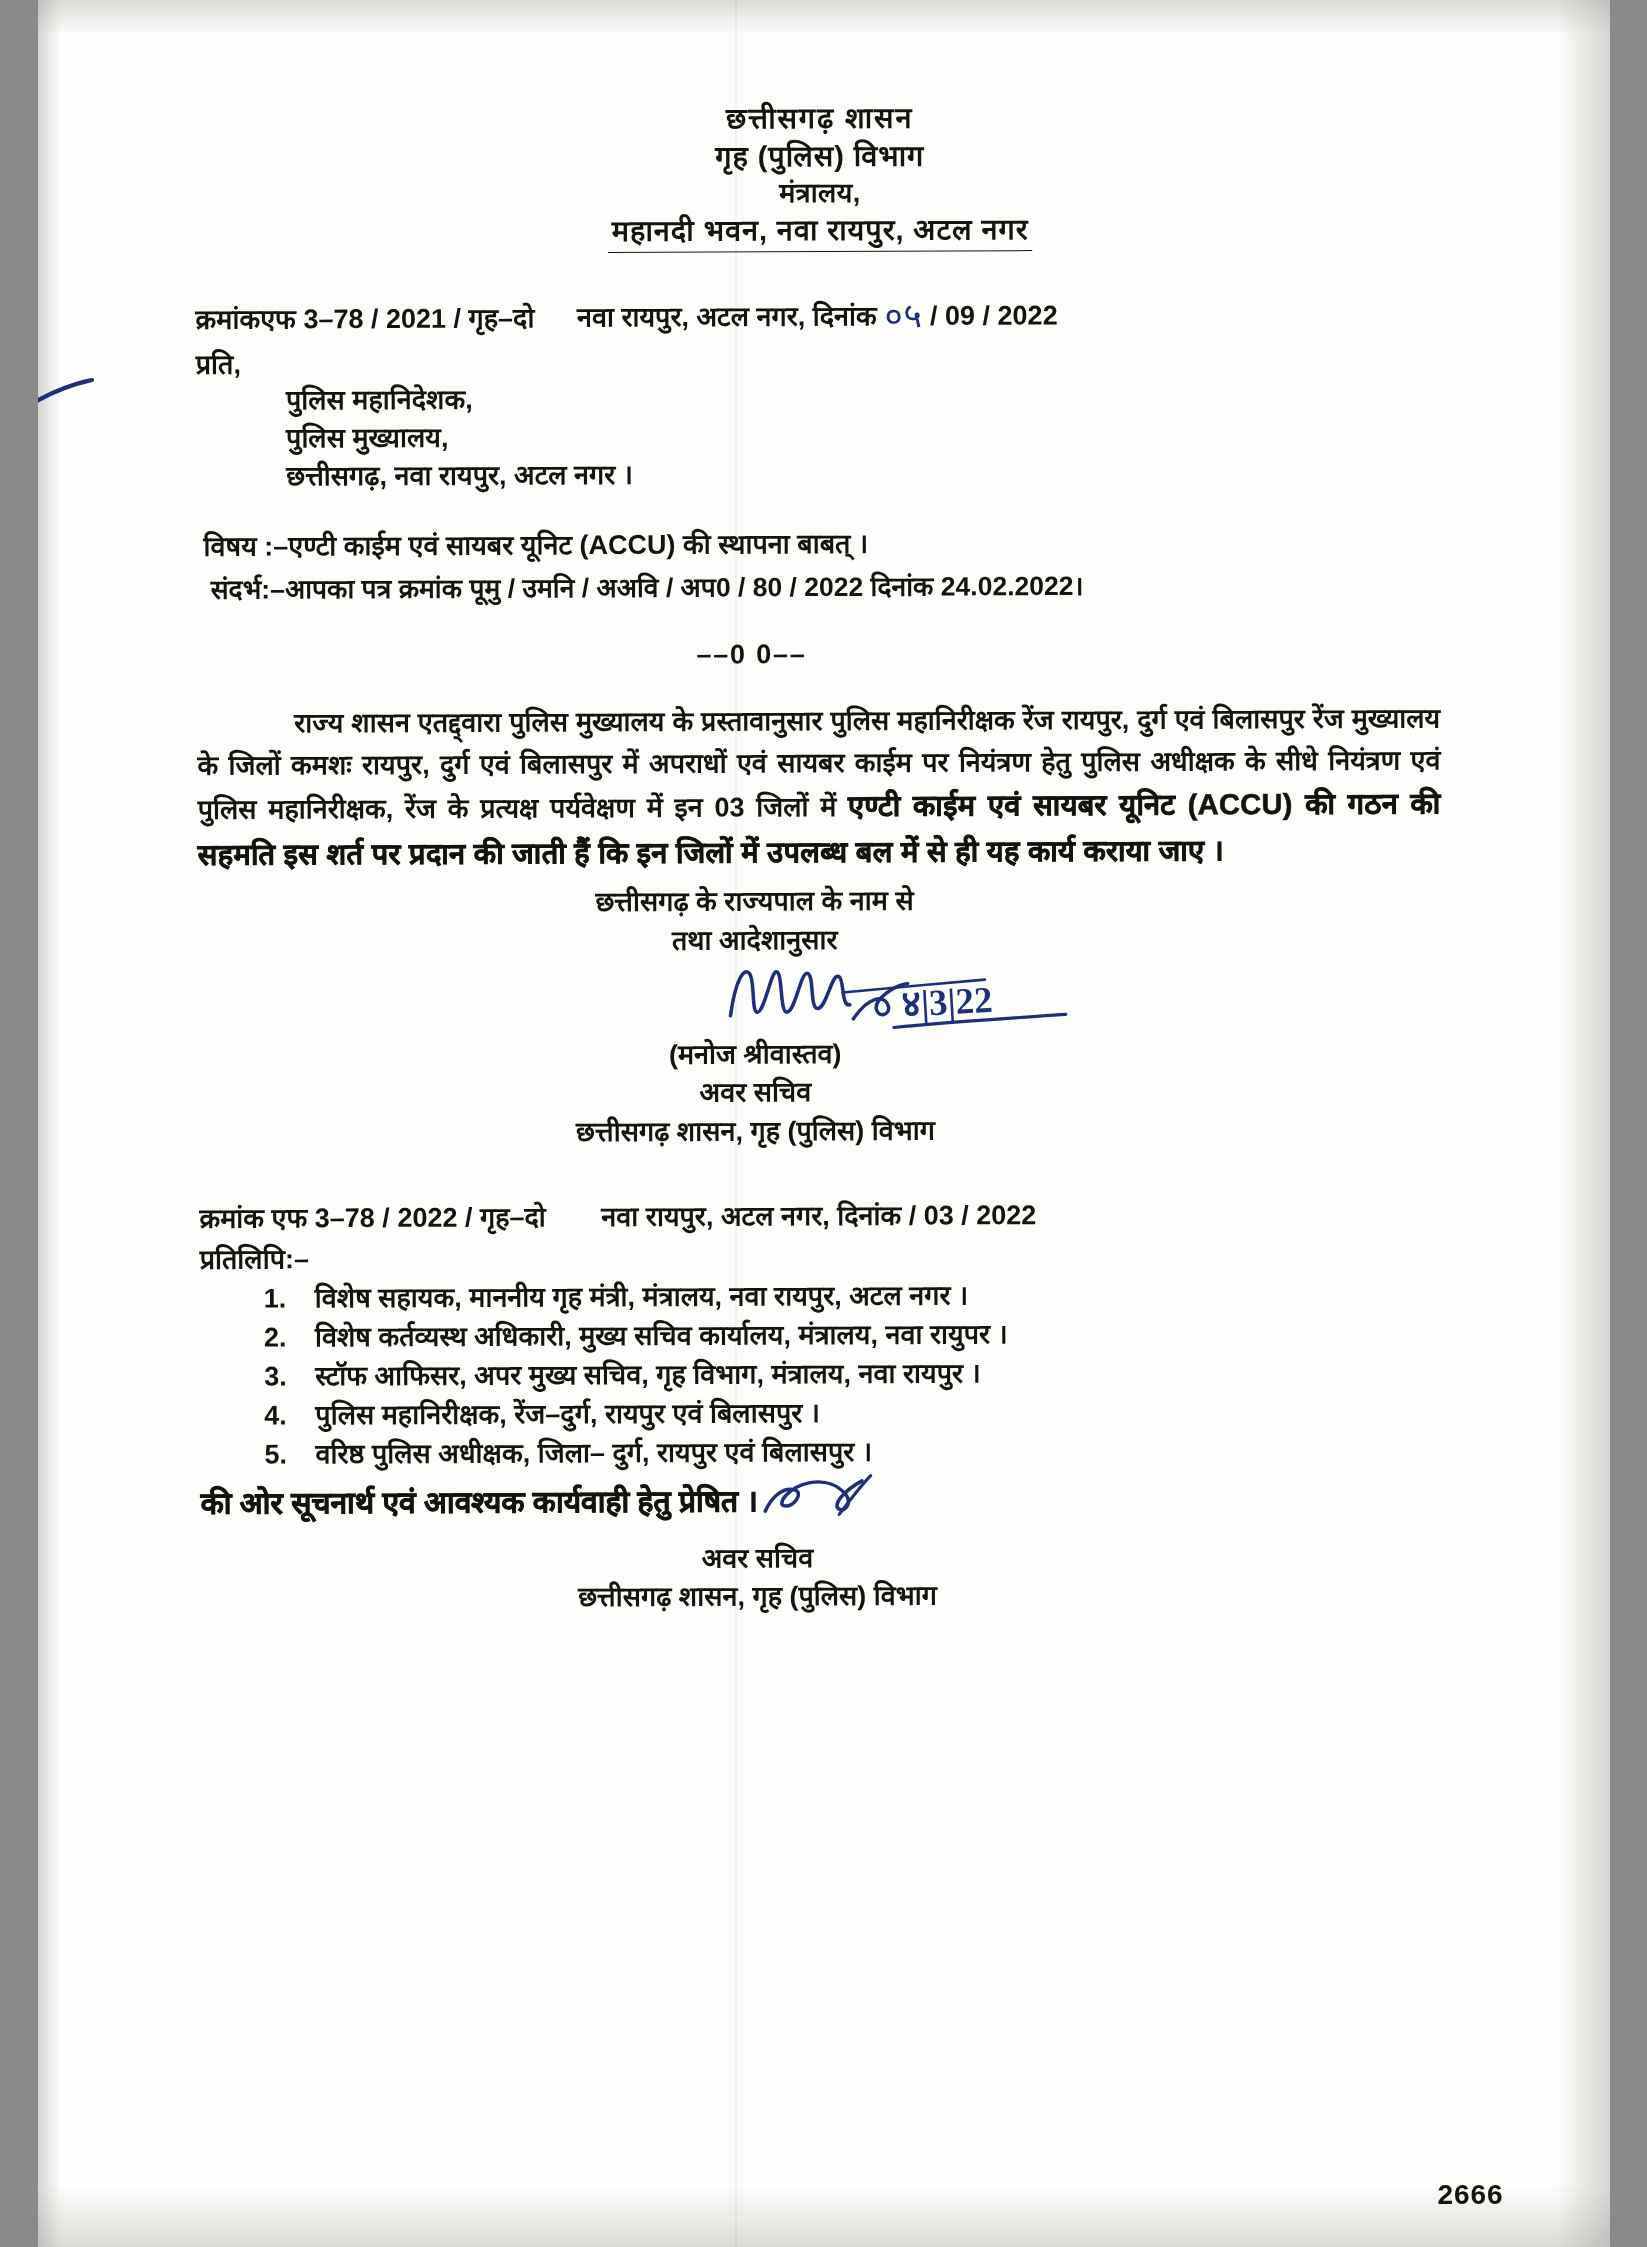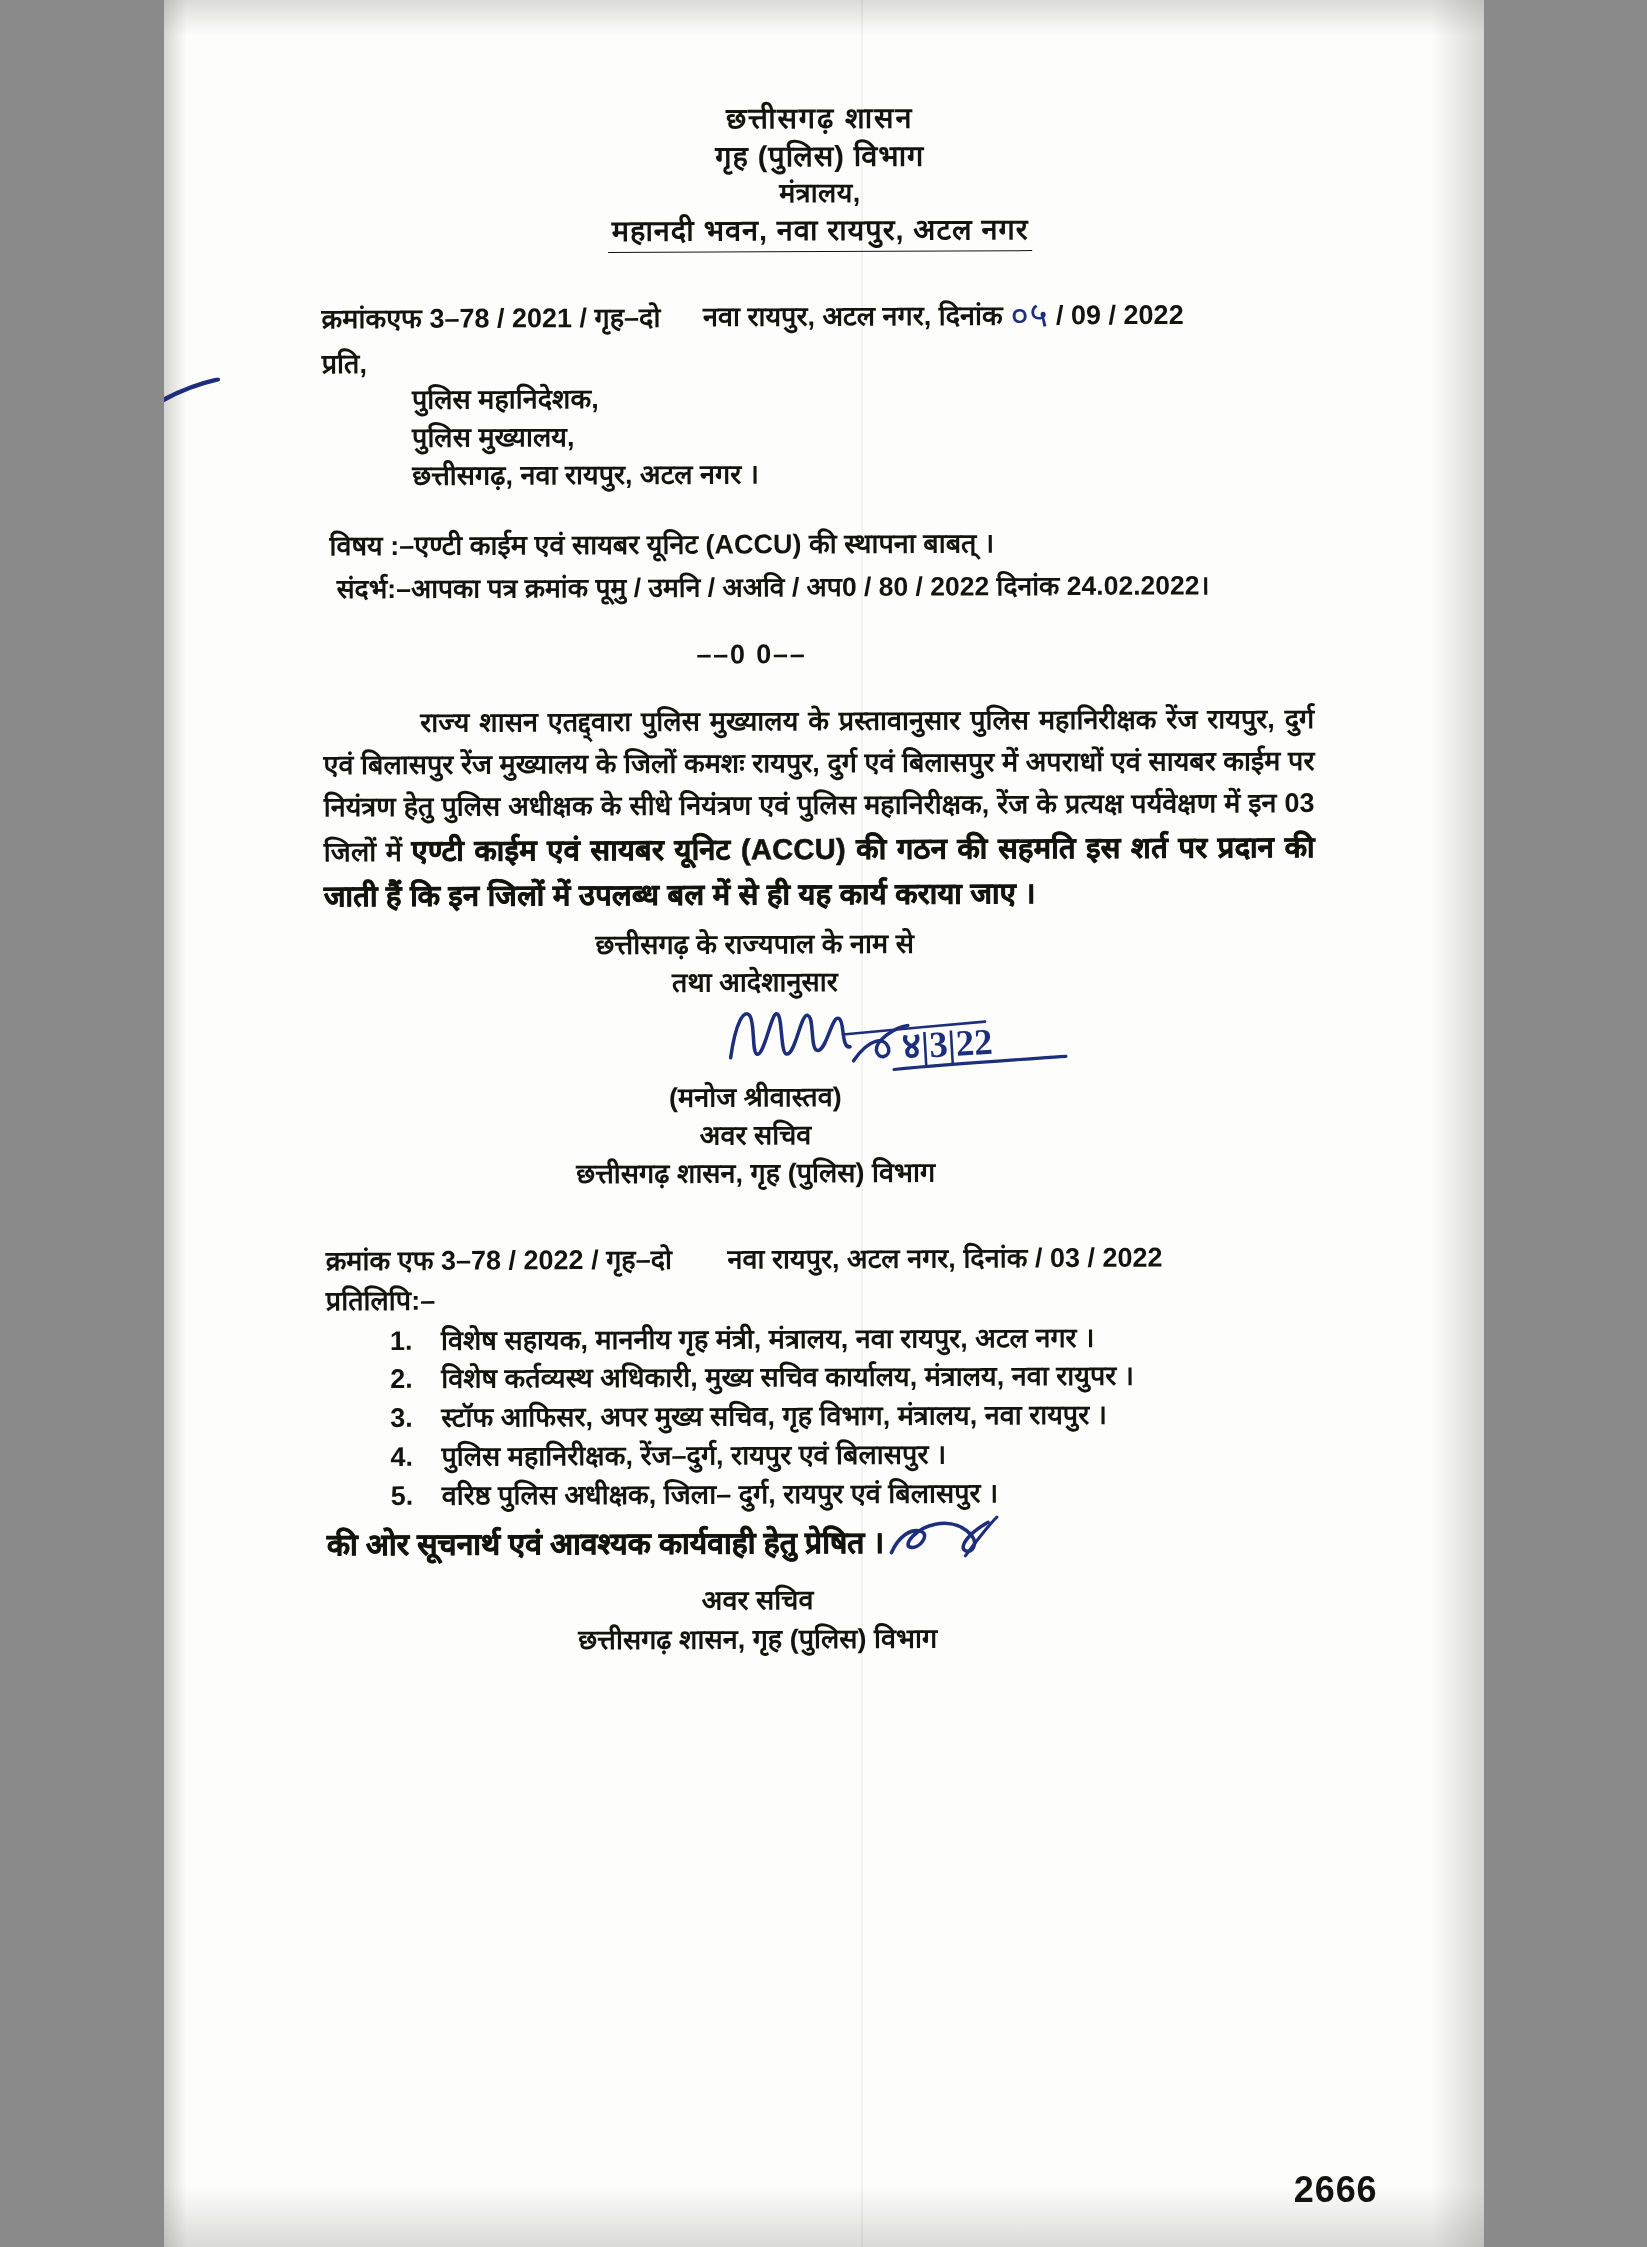--- a/index.html
+++ b/index.html
@@ -2,21 +2,21 @@
 <html style="font-size:14px"><head>
 <meta charset="utf-8">
 <style>
   html, body {
     margin: 0;
     padding: 0;
     background: #8a8a8a;
   }
   .page {
     position: relative;
-    width: 1320px;
+    width: 1572px;
     height: 2248px;
     margin: 0 auto;
     background: #fdfdfb;
     overflow: hidden;
     font-family: "Liberation Sans", "DejaVu Sans", sans-serif;
     color: #14140f;
   }
   
   .scan-shade-left {
     position: absolute; left: 0; top: 0; width: 23px; height: 100%;
@@ -226,21 +226,21 @@
     padding-right: 137px;
     margin-top: 19.4px;
     font-size: 27px;
     font-weight: 700;
     line-height: 1.42;
   }
   .pagenum {
     position: absolute;
     right: 106px;
     bottom: 37px;
-    font-size: 36px;
+    font-size: 28px;
     font-weight: 700;
     letter-spacing: 0.9px;
   }
 </style>
 </head>
 <body>
 
 <div class="page">
 
   <div class="scan-shade-top"></div>

